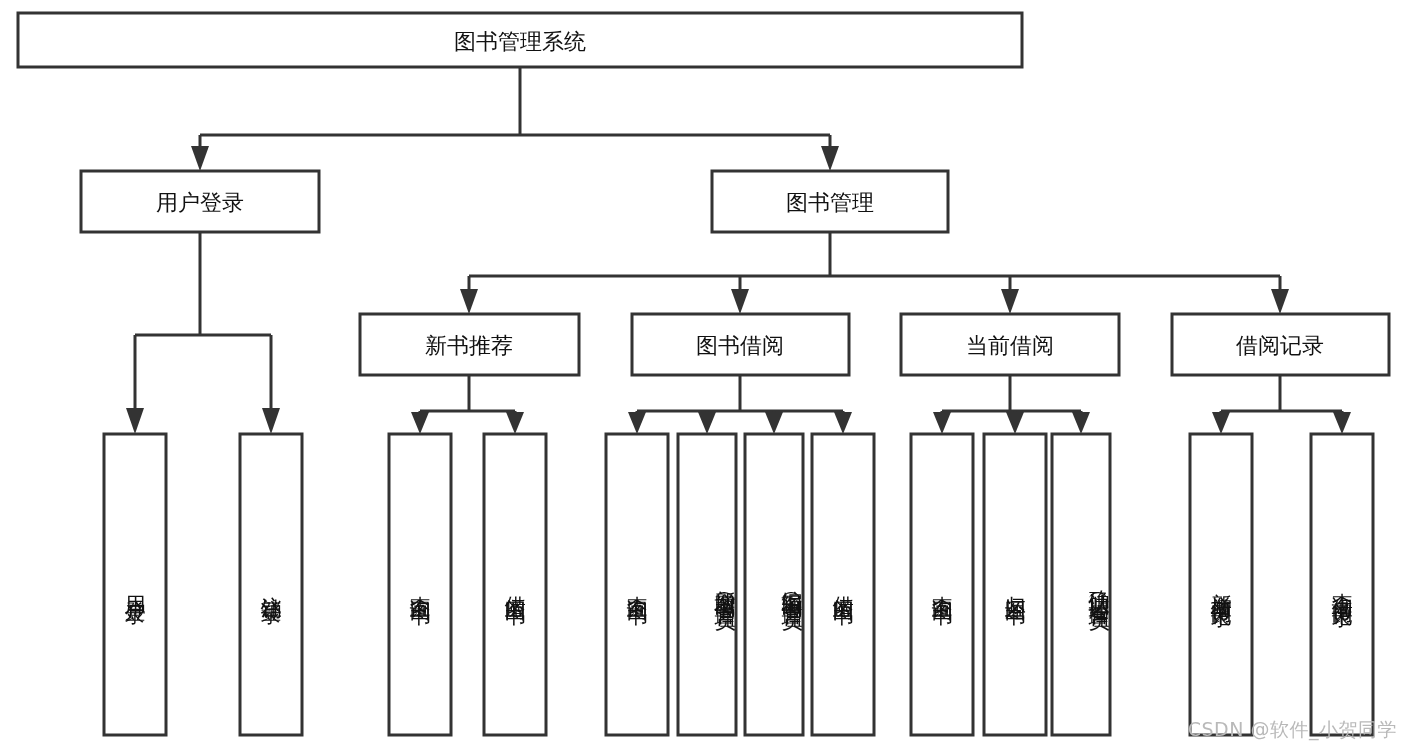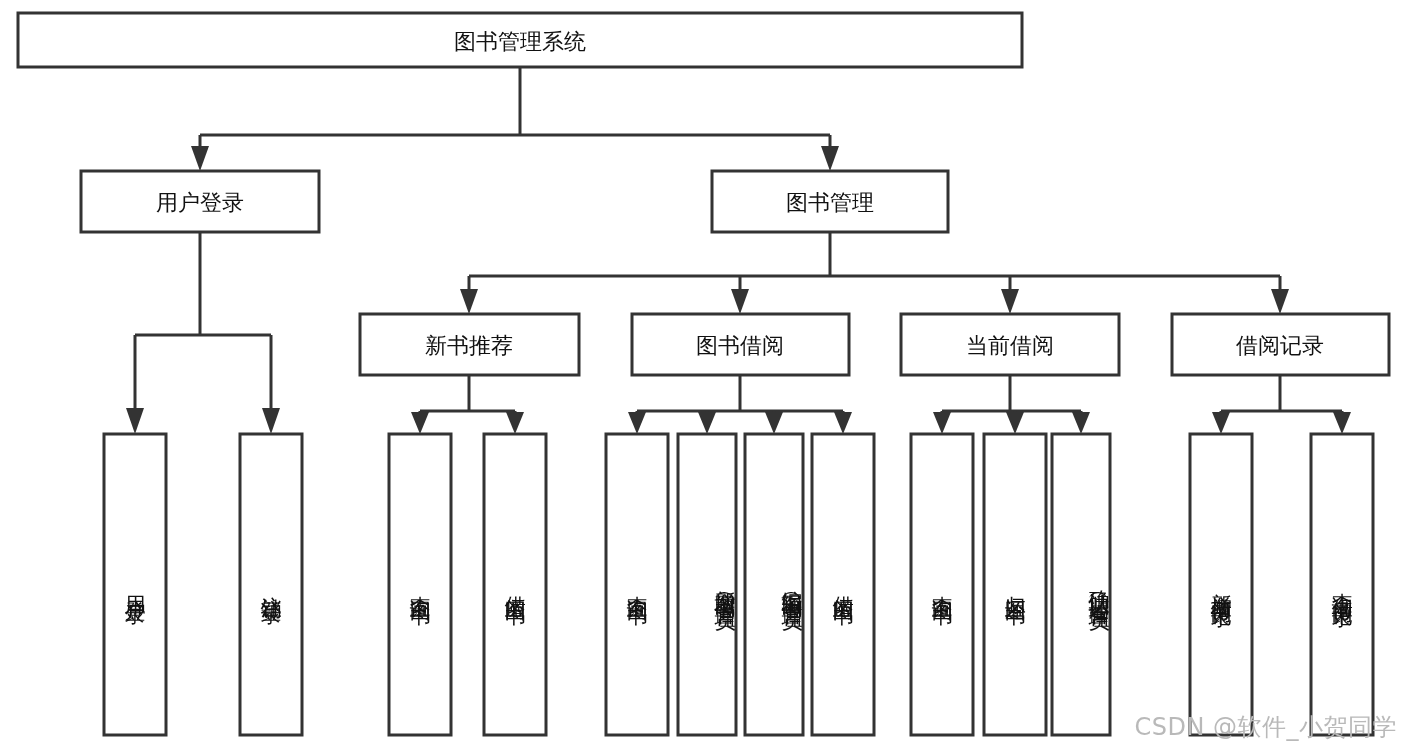--- a/index.html
+++ b/index.html
@@ -60,21 +60,21 @@
     letter-spacing: 3px;
     color: #111111;
     white-space: nowrap;
     pointer-events: none;
   }
   .watermark {
     position: absolute;
     right: 8px;
     bottom: 4px;
     font-family: "DejaVu Sans", "Liberation Sans", sans-serif;
-    font-size: 24px;
+    font-size: 19px;
     color: #b9b9b9;
     white-space: nowrap;
     letter-spacing: 0.5px;
   }
 </style>
 </head>
 <body>
 
 <div id="diagram-root">
 

